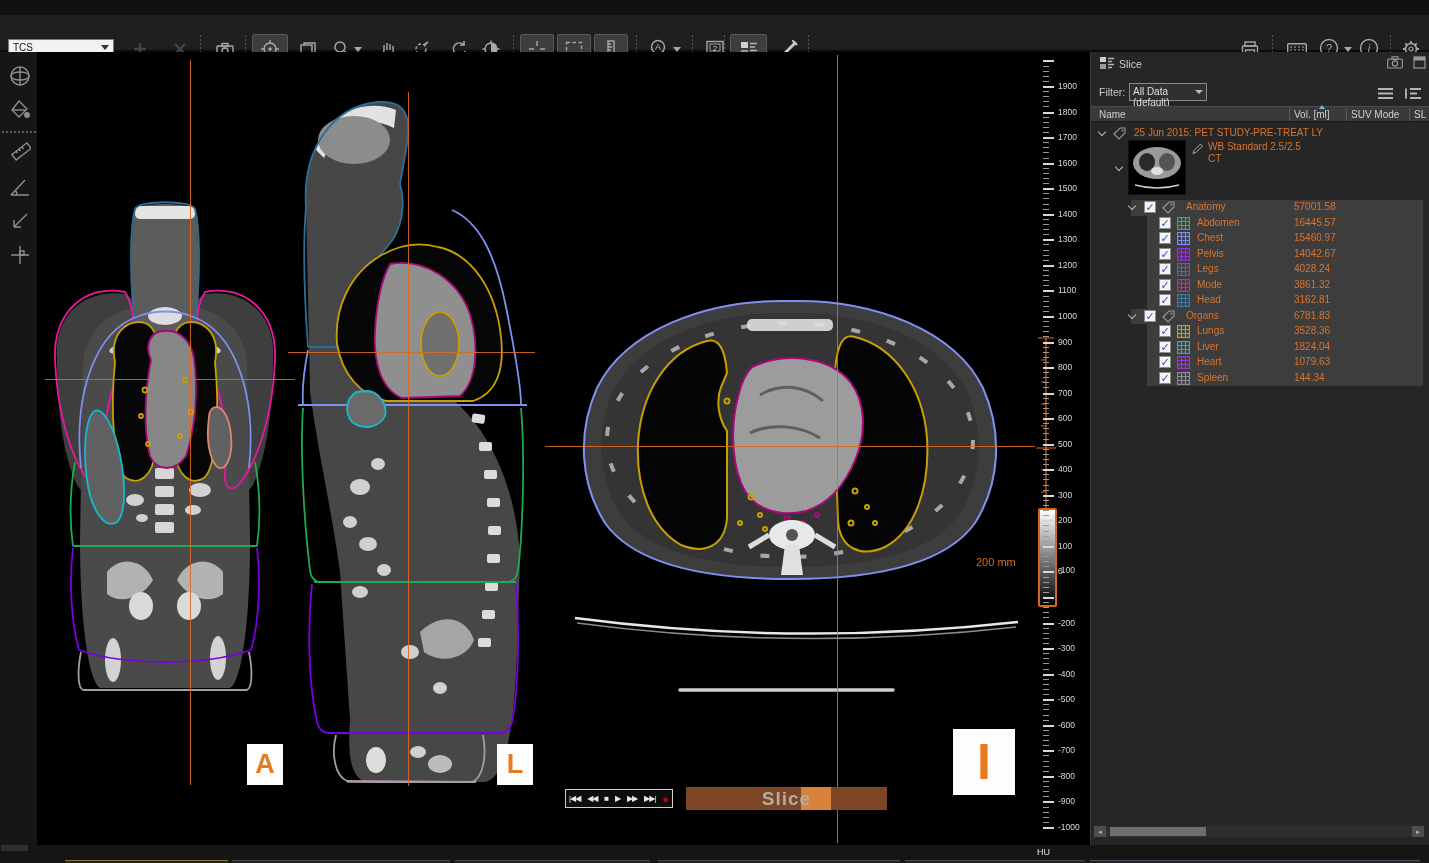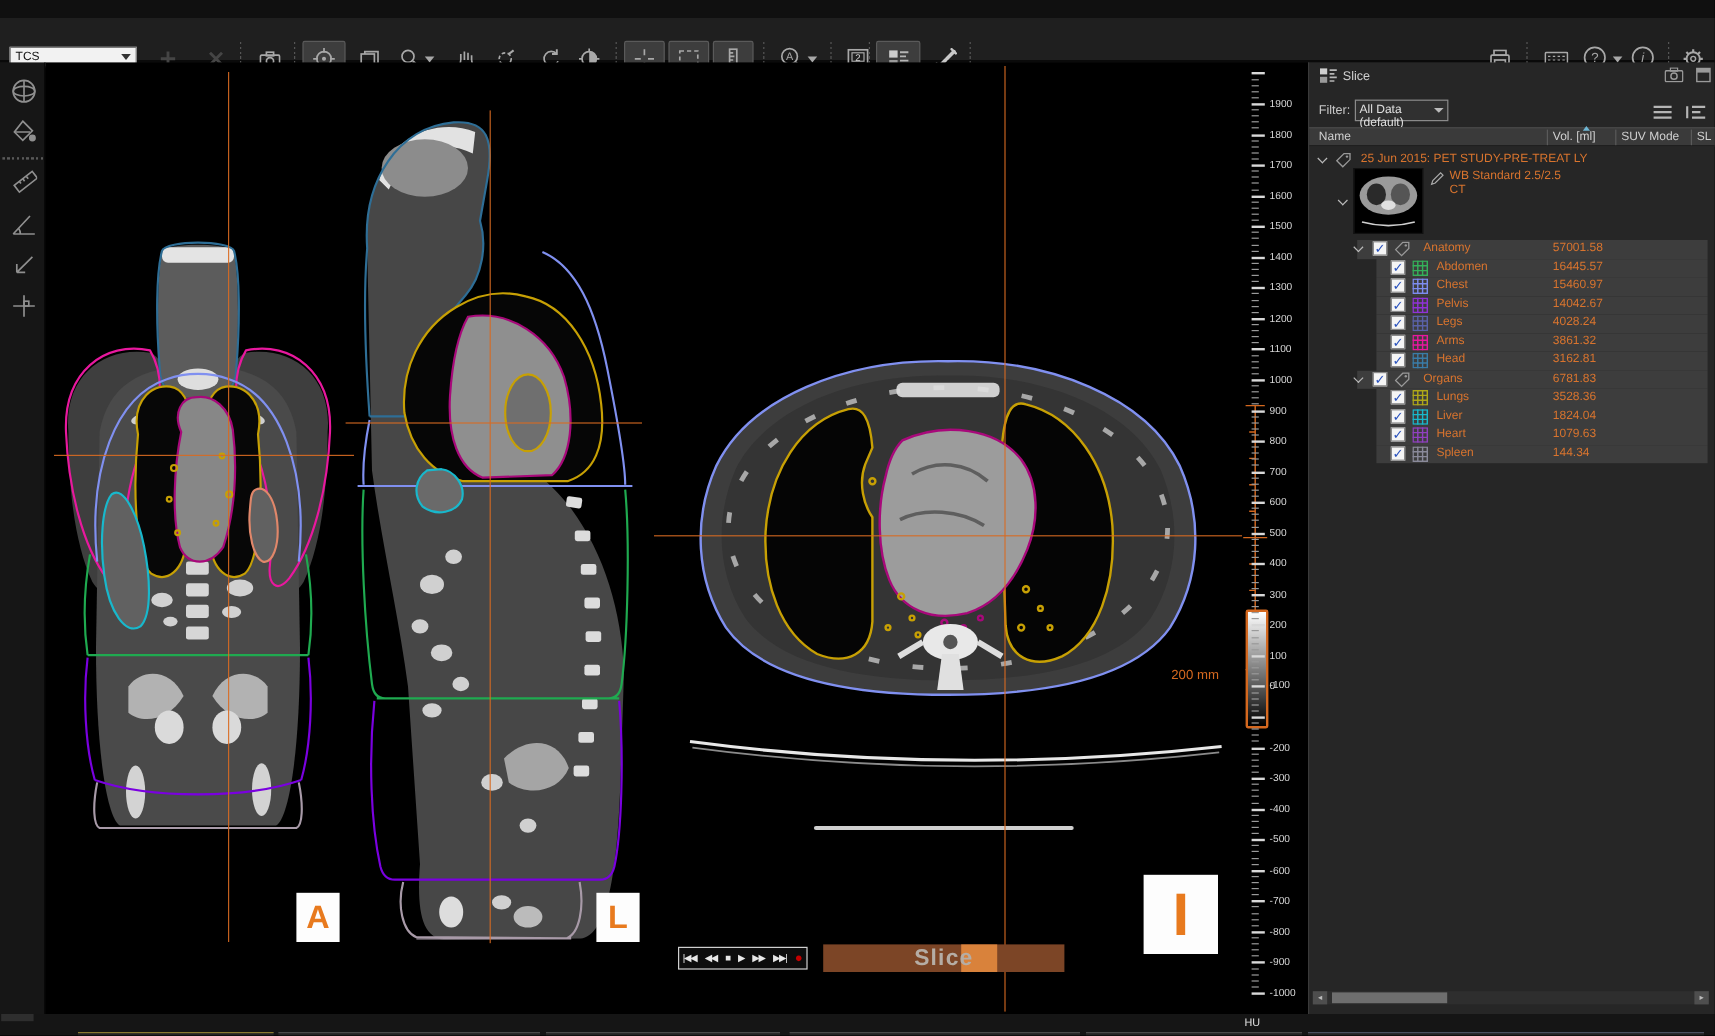--- a/index.html
+++ b/index.html
@@ -838,21 +838,21 @@
     </div>
 
     <div class="trow" style="left:0;top:225.5px;width:339px">
       <span class="hl" style="left:56px"></span>
       <span class="cbx" style="left:68px;top:1px"><span class="ck">✓</span></span>
       <span class="gridic" style="left: 86px; top: 1px; color: rgb(232, 24, 158);">
         <svg viewBox="0 0 13 13" width="13" height="13">
             <rect x="0.6" y="0.6" width="11.8" height="11.8"></rect>
             <path d="M4.5,0 V13 M8.5,0 V13 M0,4.5 H13 M0,8.5 H13"></path>
           </svg></span>
-      <span class="nm" style="left:106px;top:1px">Arms</span>
+      <span class="nm" style="left:106px;top:1px">Mode</span>
       <span class="vol" style="top:1px">3861.32</span>
     </div>
 
     <div class="trow" style="left:0;top:241px;width:339px">
       <span class="hl" style="left:56px"></span>
       <span class="cbx" style="left:68px;top:1px"><span class="ck">✓</span></span>
       <span class="gridic" style="left: 86px; top: 1px; color: rgb(58, 124, 168);">
         <svg viewBox="0 0 13 13" width="13" height="13">
             <rect x="0.6" y="0.6" width="11.8" height="11.8"></rect>
             <path d="M4.5,0 V13 M8.5,0 V13 M0,4.5 H13 M0,8.5 H13"></path>

